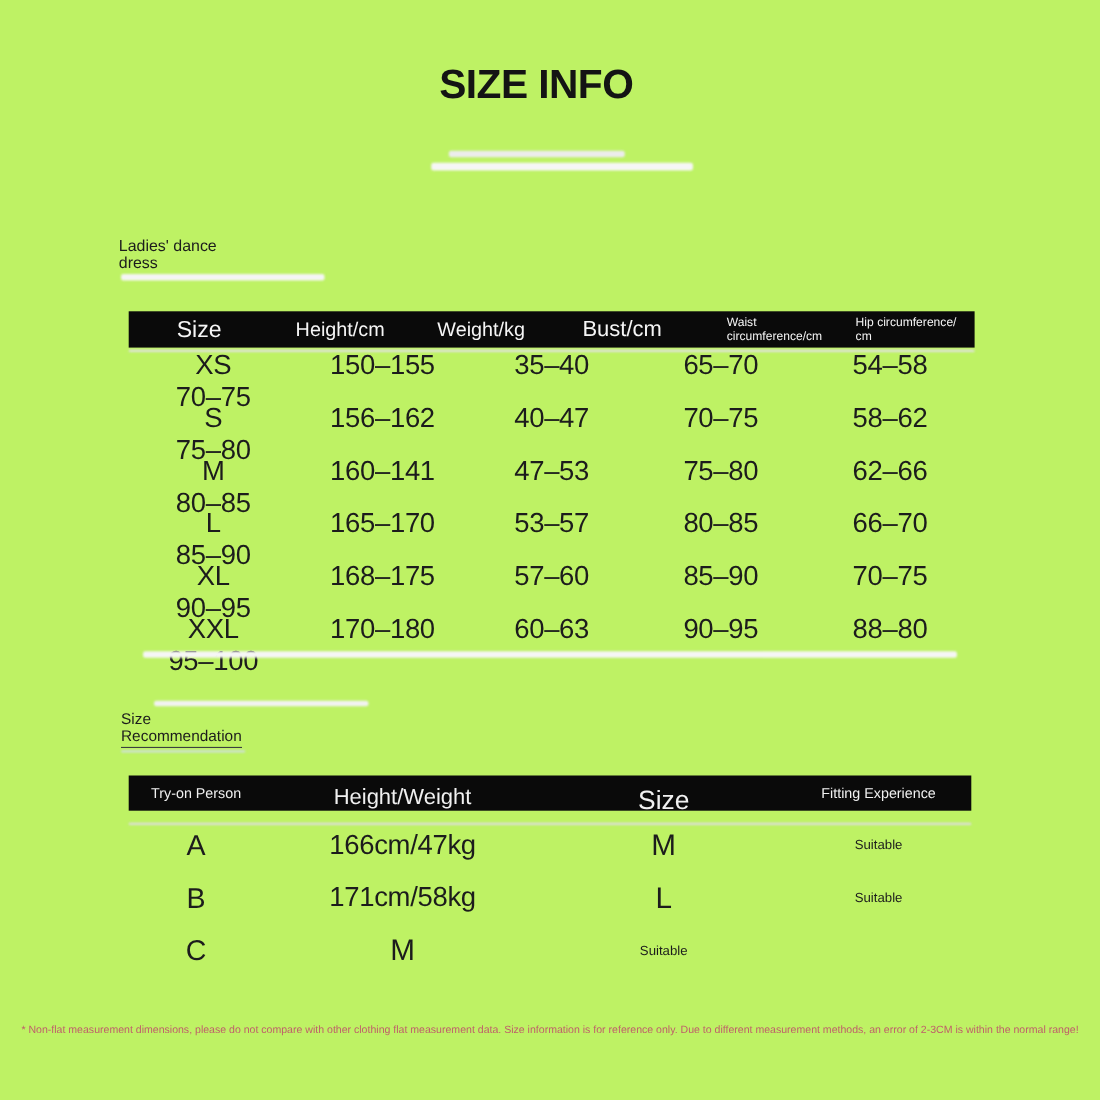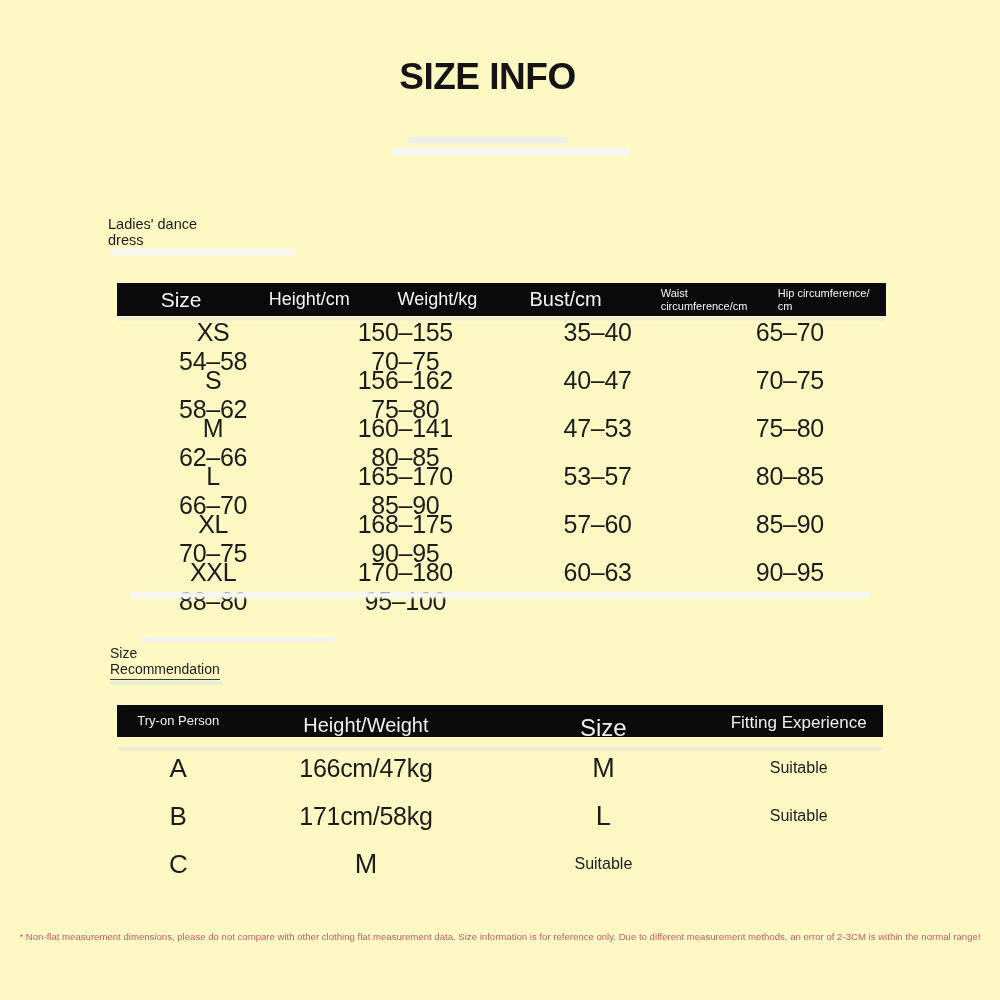--- a/index.html
+++ b/index.html
@@ -1,20 +1,20 @@
 <!DOCTYPE html>
 <html><head>
 <meta charset="utf-8">
 <style>
   html,body { margin:0; padding:0; }
   body {
     width:1000px; height:1000px; background:#ffffff; position:relative;
     font-family:"Liberation Sans", sans-serif; color:#1e1e1e; overflow:hidden;
   }
-  .canvas { position:absolute; inset:0; background:#fef9c3; }
+  .canvas { position:absolute; inset:0; background:#bef264; }
 
   .title {
     position:absolute; top:56px; left:0; width:975px; text-align:center;
     font-size:37px; font-weight:700; letter-spacing:-0.5px; color:#141414;
   }
   .subtitle {
     position:absolute; top:112px; left:0; width:975px; text-align:center;
     font-size:18px; font-weight:400; color:#222;
   }
 
@@ -41,49 +41,49 @@
   }
   .hc { text-align:center; }
   .hc-0 { font-size:21px; }
   .hc-1 { font-size:18px; }
   .hc-2 { font-size:18px; }
   .hc-3 { font-size:20px; }
   .hc-4 { font-size:11px; line-height:12.5px; text-align:left; padding-left:31px; }
   .hc-5 { font-size:11px; line-height:12.5px; text-align:left; padding-left:20px; }
   .t1-body { padding-top:2px; }
   .t1-row {
-    display:grid; grid-template-columns:repeat(4,1fr); height:48px;
+    display:grid; grid-template-columns:repeat(5,1fr); height:48px;
     align-items:center; text-align:center; font-size:25px; letter-spacing:-0.3px;
     color:#1c1c1c;
   }
 
   
   .rec-heading { position:absolute; left:110px; top:645px; font-size:14px; line-height:16px; color:#1c1c1c; }
   .rec-heading .u2 { display:inline-block; border-bottom:1.5px solid #3a403f; padding-bottom:2px; }
 
   
   .rec-table { position:absolute; left:117px; top:705px; width:766px; }
   .t2-head {
     display:grid; grid-template-columns:16% 33% 29% 22%; height:32px;
     background:#0a0a0a; color:#f0f0f0;
   }
   .h2c { display:flex; justify-content:center; align-items:flex-start; }
   .h2c-0 { font-size:13px; padding-top:8px; }
   .h2c-1 { font-size:20px; padding-top:9px; }
   .h2c-2 { font-size:24px; padding-top:9px; }
-  .h2c-3 { font-size:17px; padding-top:8px; }
+  .h2c-3 { font-size:13px; padding-top:8px; }
   .t2-body { padding-top:7px; }
   .t2-row {
     display:grid; grid-template-columns:16% 33% 29% 22%; height:48px;
     align-items:center; text-align:center; color:#1c1c1c;
   }
   .t2c-0 { font-size:26px; }
   .t2c-1 { font-size:25px; letter-spacing:-0.3px; }
   .t2c-2 { font-size:27px; }
-  .t2c-3 { font-size:16px; }
+  .t2c-3 { font-size:12px; }
 
   .footer {
     position:absolute; top:931px; left:0; width:1000px; text-align:center;
     font-size:9.6px; white-space:nowrap; color:#bf5f6a; letter-spacing:0px;
   }
 </style>
 </head>
 <body>
 
 <div class="canvas">

